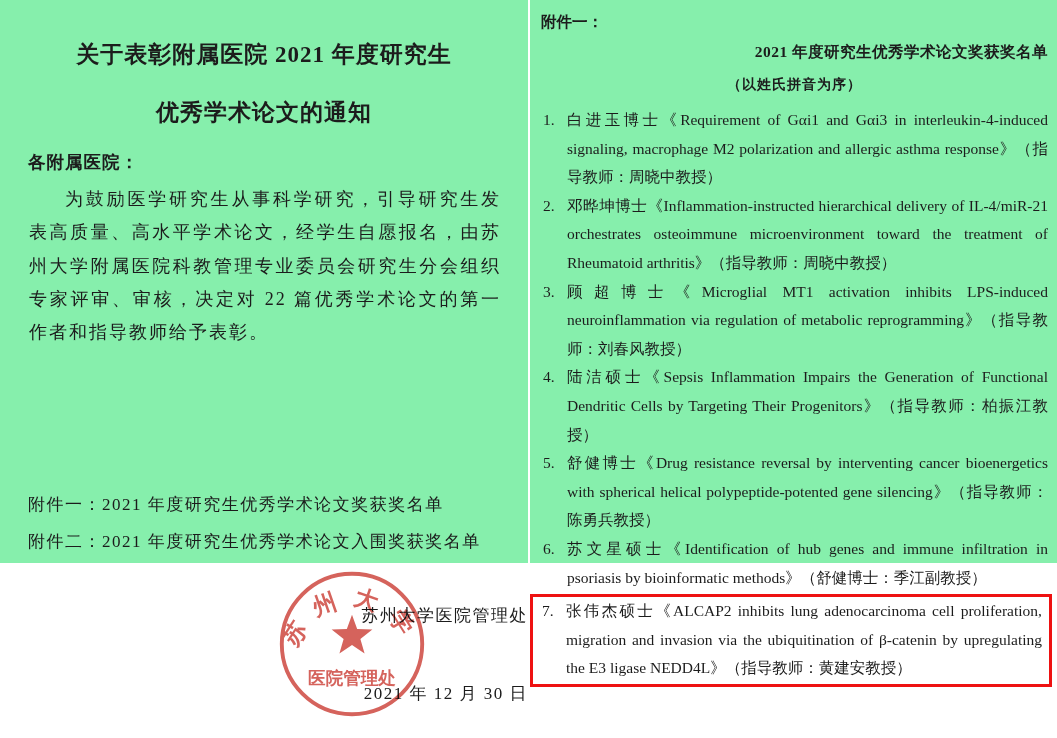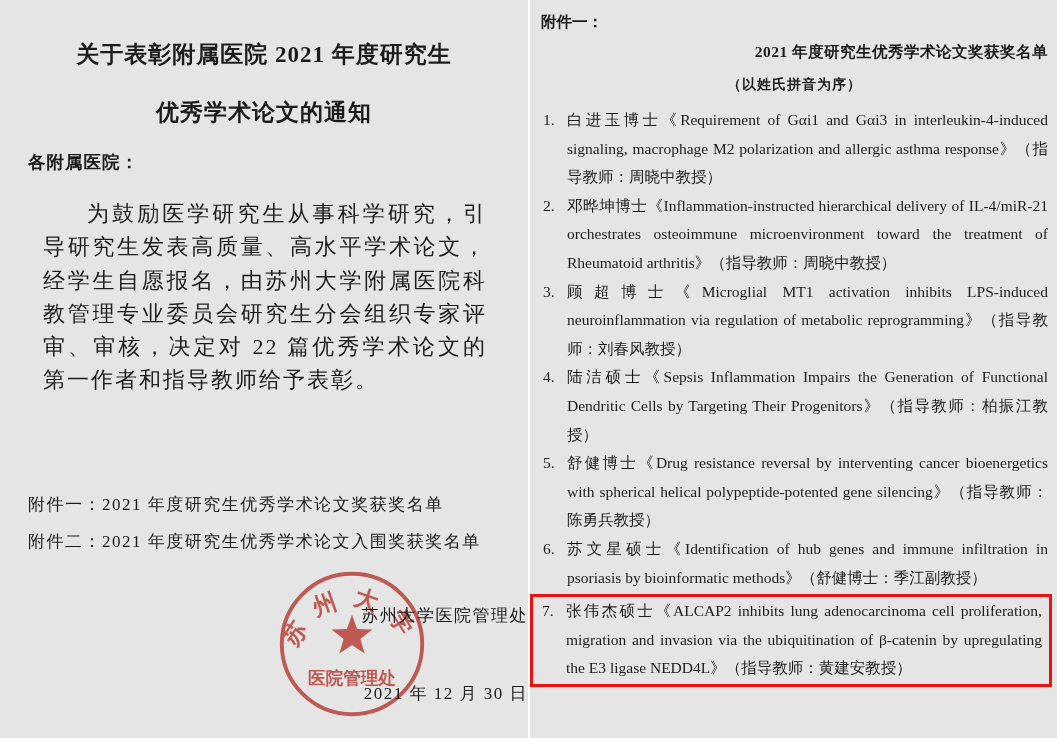--- a/index.html
+++ b/index.html
@@ -1,30 +1,30 @@
 <!DOCTYPE html>
 <html lang="zh"><head>
 <meta charset="utf-8">
 <style>
   html,body{margin:0;padding:0;}
   body{
     width:1057px;height:738px;overflow:hidden;background:#ffffff;
     font-family:"Liberation Serif","DejaVu Serif",serif;
     color:#1c1c1c;position:relative;
   }
-  .page{position:absolute;top:0;height:738px;background:#e5e5e5;}
+  .page{position:absolute;top:0;height:563px;background:#86efac;}
   .page-left{left:0;width:528px;}
   .page-right{left:530px;width:527px;}
 
   
   .l-title{margin:26px 20px 0 20px;text-align:center;font-weight:bold;
     font-size:23px;line-height:58px;letter-spacing:1px;}
   .l-salutation{position:absolute;left:28px;top:150px;font-size:17.5px;font-weight:bold;letter-spacing:1px;}
   .l-paras{position:absolute;left:28px;top:182px;width:474px;}
-  .l-paras p{margin:15px;font-size:22px;line-height:33.3px;letter-spacing:2px;
+  .l-paras p{margin:1px;font-size:18px;line-height:33.3px;letter-spacing:2px;
     text-align:justify;text-indent:2em;}
   .l-attach{position:absolute;left:28px;top:486px;width:474px;font-size:17px;line-height:37px;letter-spacing:1.5px;}
   .l-sign{position:absolute;left:0;width:528px;font-size:17px;letter-spacing:1.5px;text-align:right;}
   .l-sign.org1{top:604px;padding-right:70px;}
   .l-sign.org2{top:644px;padding-right:43px;}
   .l-sign.date{top:682px;padding-right:36px;}
 
   .stamp{position:absolute;left:274px;top:566px;width:156px;height:156px;
     color:#cf4d45;opacity:.88;mix-blend-mode:multiply;pointer-events:none;}
 

